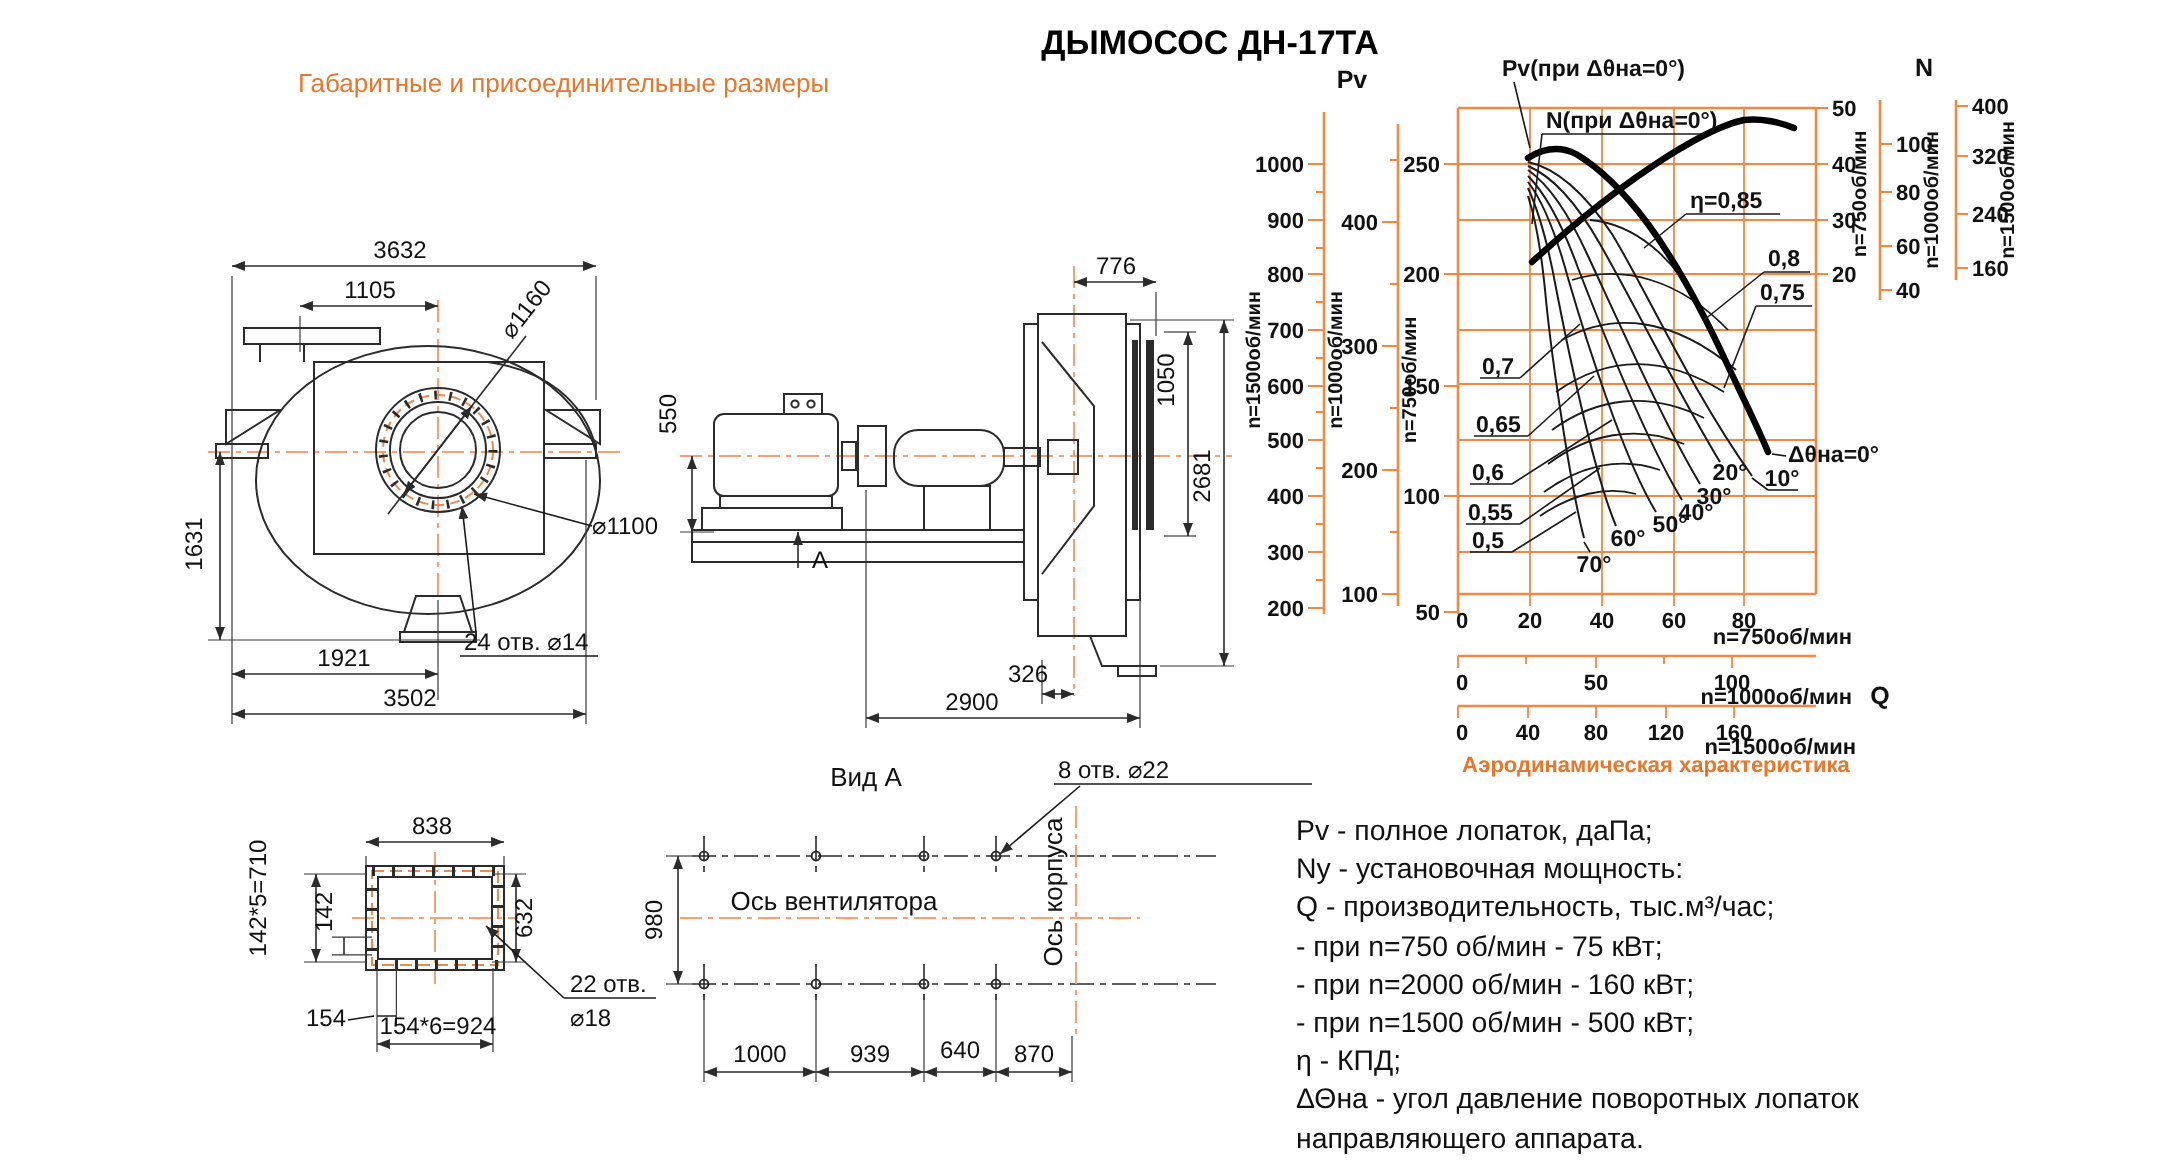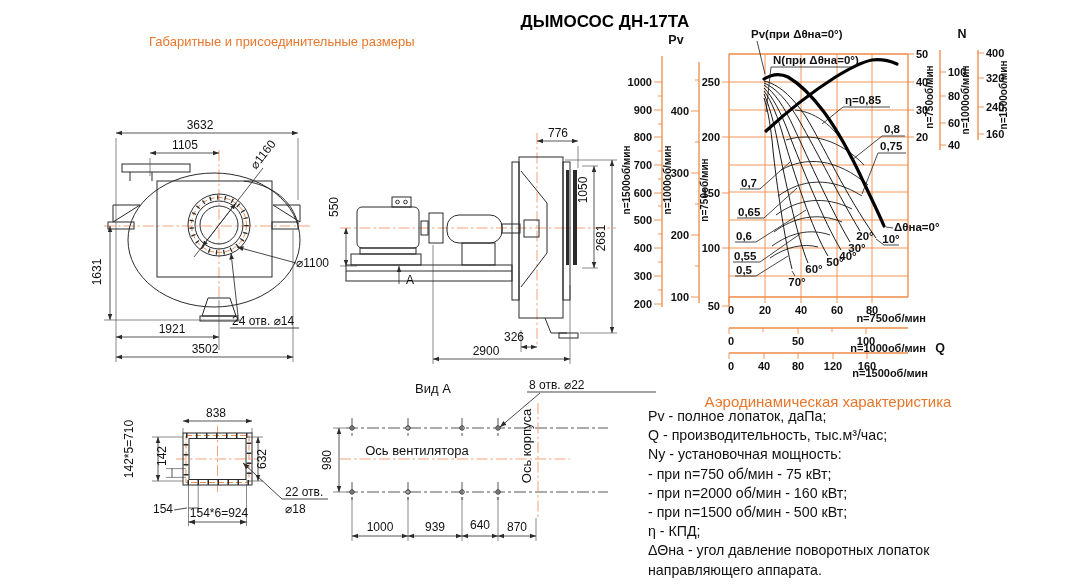--- a/index.html
+++ b/index.html
@@ -1,22 +1,22 @@
 <!DOCTYPE html>
 <html><head>
 <meta charset="utf-8">
 <style>
   html,body { margin:0; padding:0; background:#fff; }
   #stage { position:relative; width:1080px; height:588px; background:#fff; overflow:hidden;
            font-family:"Liberation Sans", sans-serif; }
   #page-title { position:absolute; left:435px; top:12px; width:340px; text-align:center;
                 font-size:17px; font-weight:bold; color:#000; }
   #left-heading { position:absolute; left:149px; top:34px; font-size:13px; color:#E8762B; }
-  #chart-heading { position:absolute; left:656px; top:392px; width:344px; text-align:center;
-                   font-size:15px; color:#E8762B; line-height:19px; }
+  #chart-heading { position:absolute; left:656px; top:374px; width:344px; text-align:center;
+                   font-size:11px; color:#E8762B; line-height:19px;font-weight:bold; }
   #legend { position:absolute; left:648px; top:407px; width:432px; font-size:14.2px;
             color:#111; line-height:19.2px; }
   svg#draw { position:absolute; left:0; top:0; }
   svg text { fill:#111; }
   .dim  { font:12px "Liberation Sans", sans-serif; }
   .ct   { font:bold 11px "Liberation Sans", sans-serif; }
   .cr   { font:bold 10px "Liberation Sans", sans-serif; }
   .cl   { font:bold 11.5px "Liberation Sans", sans-serif; }
   .ctit { font:bold 12.5px "Liberation Sans", sans-serif; }
   .s  { stroke:#2b2b2b; stroke-width:1; fill:none; }
@@ -385,22 +385,22 @@
       </g>
     </g>
   </svg>
 
   <div id="chart-heading">
     <div>Аэродинамическая характеристика</div>
   </div>
 
   <div id="legend">
     <div>Pv - полное лопаток, даПа;</div>
+    <div>Ny - установочная мощность:</div>
     <div>Q - производительность, тыс.м³/час;</div>
-    <div>Ny - установочная мощность:</div>
     <div>- при n=750 об/мин - 75 кВт;</div>
     <div>- при n=2000 об/мин - 160 кВт;</div>
     <div>- при n=1500 об/мин - 500 кВт;</div>
     <div>η - КПД;</div>
     <div>ΔΘна - угол давление поворотных лопаток</div>
     <div>направляющего аппарата.</div>
   </div>
 
 </div>
 

